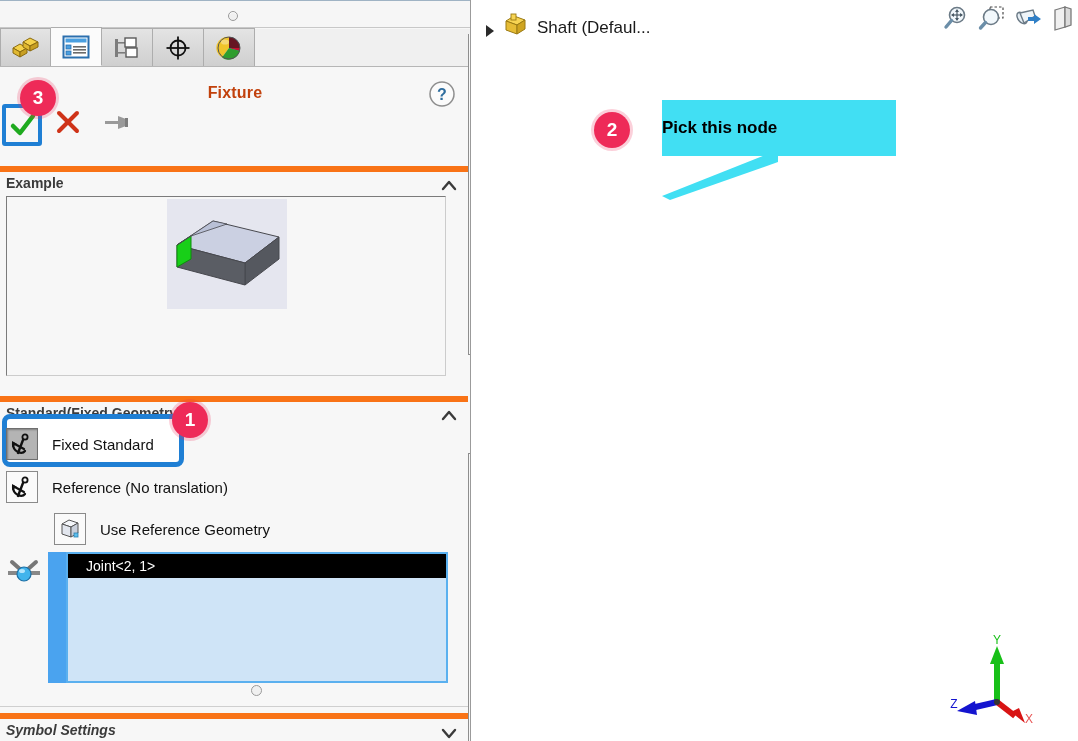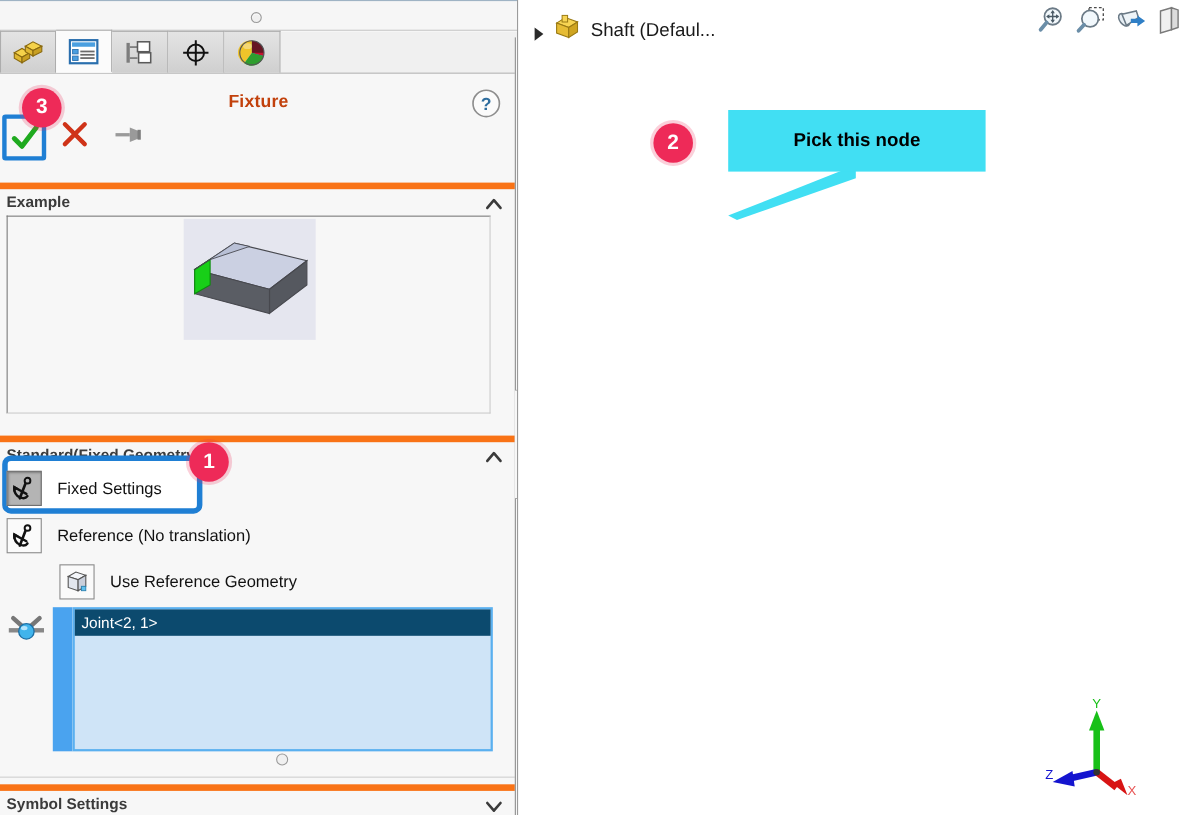--- a/index.html
+++ b/index.html
@@ -111,21 +111,21 @@
     margin-left: 6px;
     font-size: 14px; font-weight: bold; color: #3b3b3b;
   }
   .section-head .chev {
     position: absolute; right: 12px; top: 5px;
     width: 18px; height: 18px; cursor: pointer;
   }
 
   #sec-example { top: 166px; }
   #sec-standard { top: 396px; }
-  #sec-symbol { top: 713px; }
+  #sec-symbol { top: 713px; font-style: italic; }
 
   
   #example-box {
     position: absolute; left: 6px; top: 196px;
     width: 440px; height: 180px;
     background: #f7f7f7;
     border: 1px solid #7b7b7b;
     border-bottom-color: #cccccc; border-right-color: #cccccc;
   }
   #example-img {
@@ -181,25 +181,25 @@
     background: #4aa3ef;
   }
   #listbox {
     position: absolute; left: 66px; top: 552px;
     width: 382px; height: 131px;
     background: #cfe4f7;
     border: 2px solid #5ab0ef;
   }
   #listbox .row {
     height: 24px;
-    background: #0c4a6e;
+    background: #000000;
     color: #ffffff;
     font-size: 14px;
     display: flex; align-items: center;
-    padding-left: 6px;
+    padding-left: 18px;
     cursor: pointer;
   }
   #list-grip {
     position: absolute; left: 251px; top: 685px;
     width: 11px; height: 11px; border-radius: 50%;
     background: #f0f0f0; border: 1px solid #9a9a9a;
     cursor: pointer;
   }
   #sec-divider {
     position: absolute; left: 0; top: 706px; width: 470px;
@@ -256,21 +256,21 @@
     display: flex; align-items: center; gap: 6px;
   }
   .vtool { width: 30px; height: 30px; cursor: pointer; }
 
   
   #callout {
     position: absolute; left: 662px; top: 100px;
     width: 234px; height: 56px;
     background: #41dff3;
     z-index: 25;
-    display: flex; align-items: center; justify-content: center;
+    display: flex; align-items: center; 
   }
   #callout .ctxt {
     font-size: 17px; font-weight: bold; color: #000000;
   }
   #callout-tail {
     position: absolute; left: 660px; top: 150px;
     width: 120px; height: 54px; z-index: 24;
   }
 
   
@@ -415,21 +415,21 @@
     <div class="opt pressed" id="opt-fixed">
       <span class="ico">
         <svg width="24" height="24" viewBox="0 0 24 24">
           <circle cx="15" cy="5" r="2.6" fill="none" stroke="#111" stroke-width="1.8"></circle>
           <path d="M13 8 L8 21" stroke="#111" stroke-width="2.4" stroke-linecap="round" fill="none"></path>
           <path d="M3 11 L14 17" stroke="#111" stroke-width="2.2" stroke-linecap="round" fill="none"></path>
           <path d="M3 12 C3 20, 12 23, 15 19" stroke="#111" stroke-width="2.2" fill="none" stroke-linecap="round"></path>
           <polygon points="2,9 7,12 2,15" fill="#111"></polygon>
         </svg>
       </span>
-      <span class="txt">Fixed Settings</span>
+      <span class="txt">Fixed Standard</span>
     </div>
 
     <div class="opt" id="opt-immovable">
       <span class="ico">
         <svg width="24" height="24" viewBox="0 0 24 24">
           <circle cx="15" cy="5" r="2.6" fill="none" stroke="#111" stroke-width="1.8"></circle>
           <path d="M13 8 L8 21" stroke="#111" stroke-width="2.4" stroke-linecap="round" fill="none"></path>
           <path d="M3 11 L14 17" stroke="#111" stroke-width="2.2" stroke-linecap="round" fill="none"></path>
           <path d="M3 12 C3 20, 12 23, 15 19" stroke="#111" stroke-width="2.2" fill="none" stroke-linecap="round"></path>
           <polygon points="2,9 7,12 2,15" fill="#111"></polygon>

